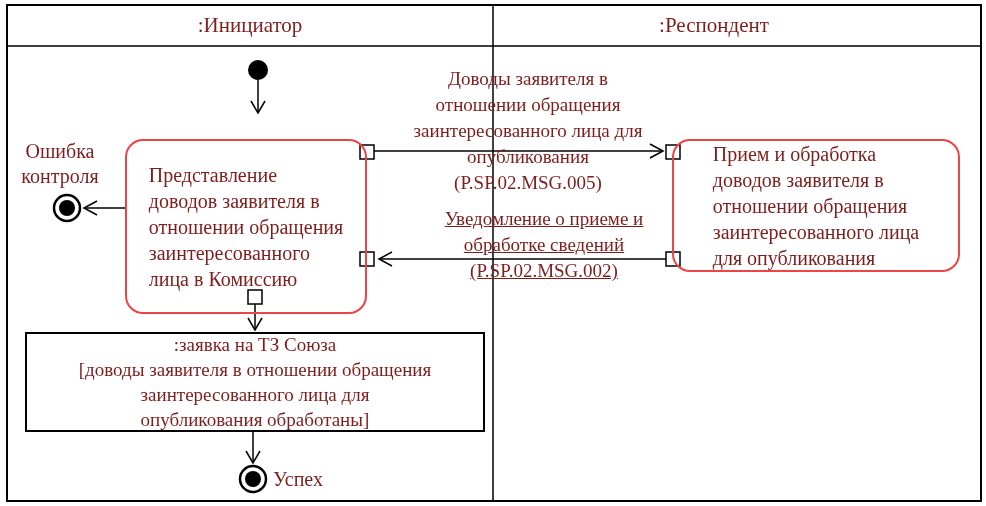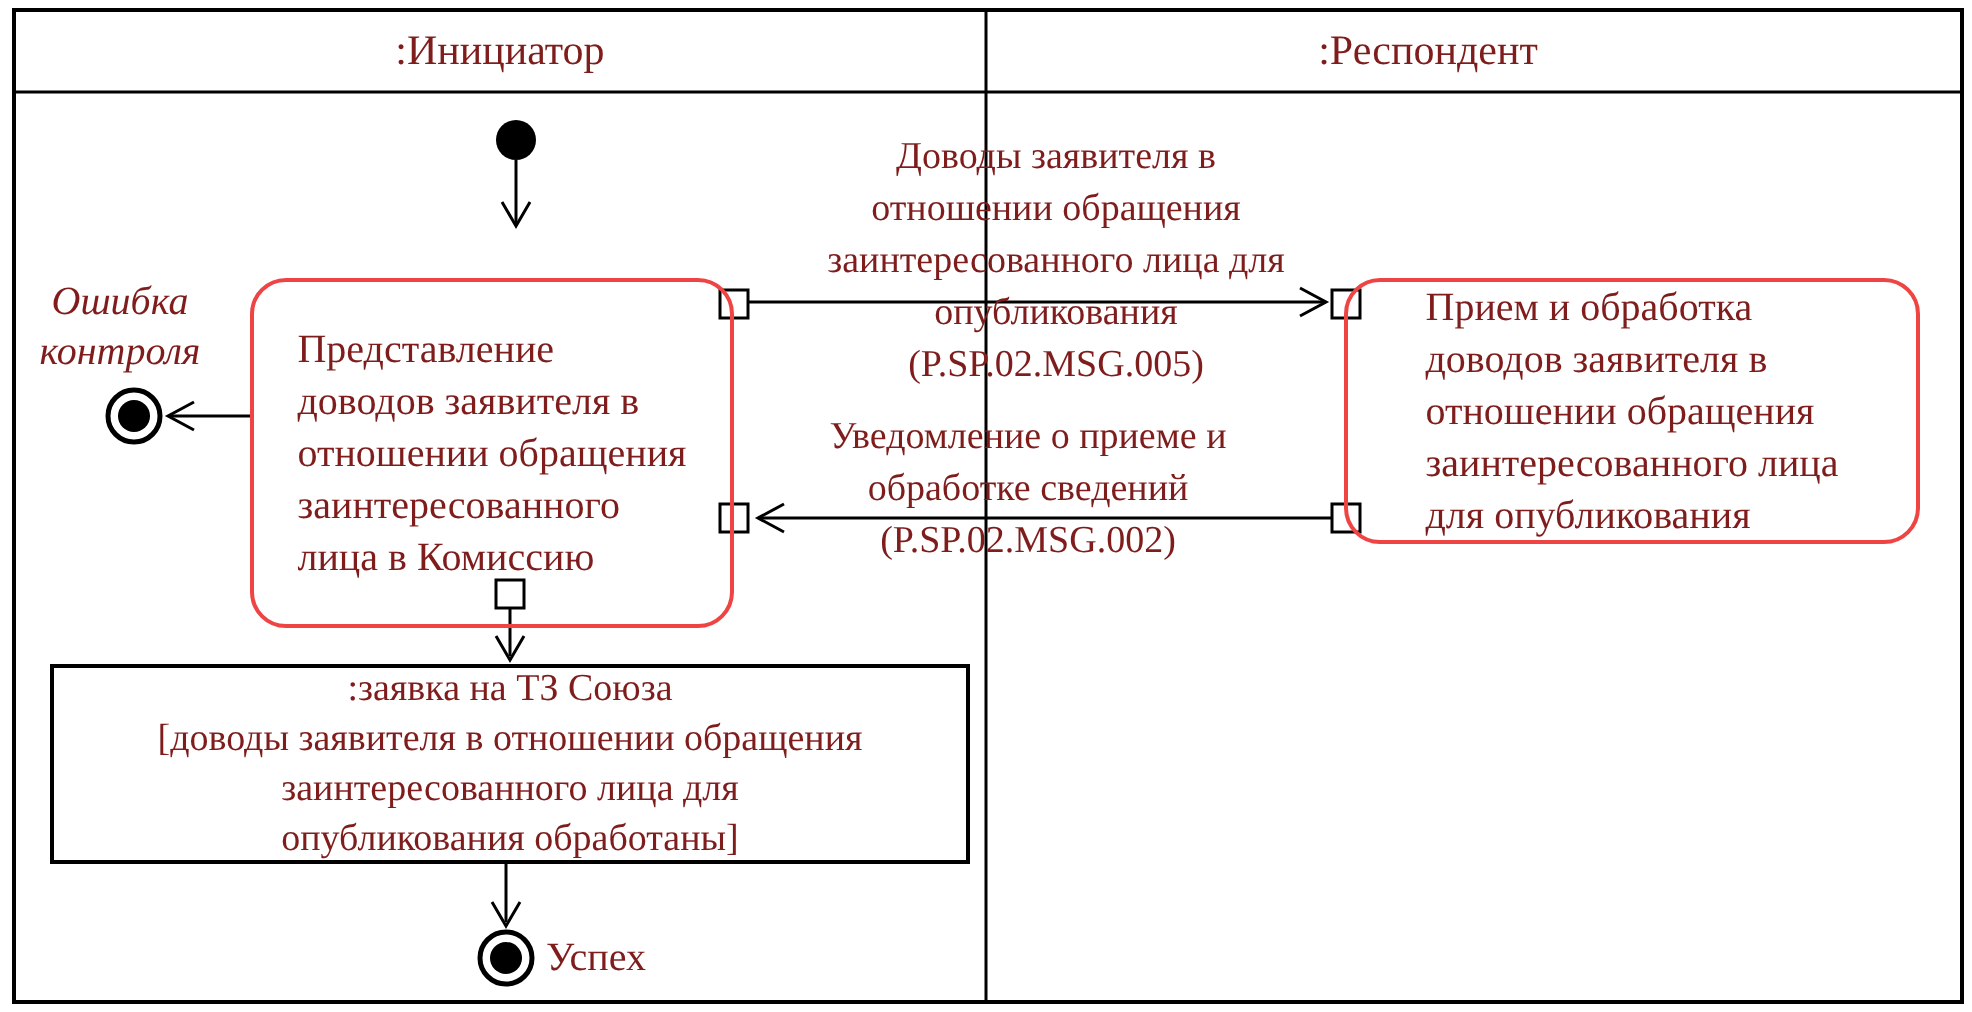--- a/index.html
+++ b/index.html
@@ -105,19 +105,19 @@
   <div class="abs lane-header" style="left:493px;width:412px;margin-left:15px;">:Респондент</div>
 
   <div class="abs activity" style="left:125px;top:115px;width:242px;height:175px;">Представление<br>доводов заявителя в<br>отношении обращения<br>заинтересованного<br>лица в Комиссию</div>
 
   <div class="abs activity" style="left:672px;top:115px;width:288px;height:133px;">Прием и обработка<br>доводов заявителя в<br>отношении обращения<br>заинтересованного лица<br>для опубликования</div>
 
   <div class="abs object-node" style="left:25px;top:332px;width:460px;height:100px;">:заявка на ТЗ Союза<br>[доводы заявителя в отношении обращения<br>заинтересованного лица для<br>опубликования обработаны]</div>
 
   <div class="abs msg" style="left:378px;top:66px;">Доводы заявителя в<br>отношении обращения<br>заинтересованного лица для<br>опубликования<br>(P.SP.02.MSG.005)</div>
 
-  <div class="abs msg" style="left:364px;top:206px;">Уведомление о приеме и<br>обработке сведений<br>(P.SP.02.MSG.002)</div>
+  <div class="abs msg" style="left:394px;top:206px;text-decoration:underline;">Уведомление о приеме и<br>обработке сведений<br>(P.SP.02.MSG.002)</div>
 
-  <div class="abs side-label" style="left:8px;top:139px;width:104px;font-style:italic;">Ошибка<br>контроля</div>
+  <div class="abs side-label" style="left:8px;top:139px;width:104px;">Ошибка<br>контроля</div>
 
   <div class="abs end-label" style="left:273px;top:468px;">Успех</div>
 
 </div>
 
 </body></html>

